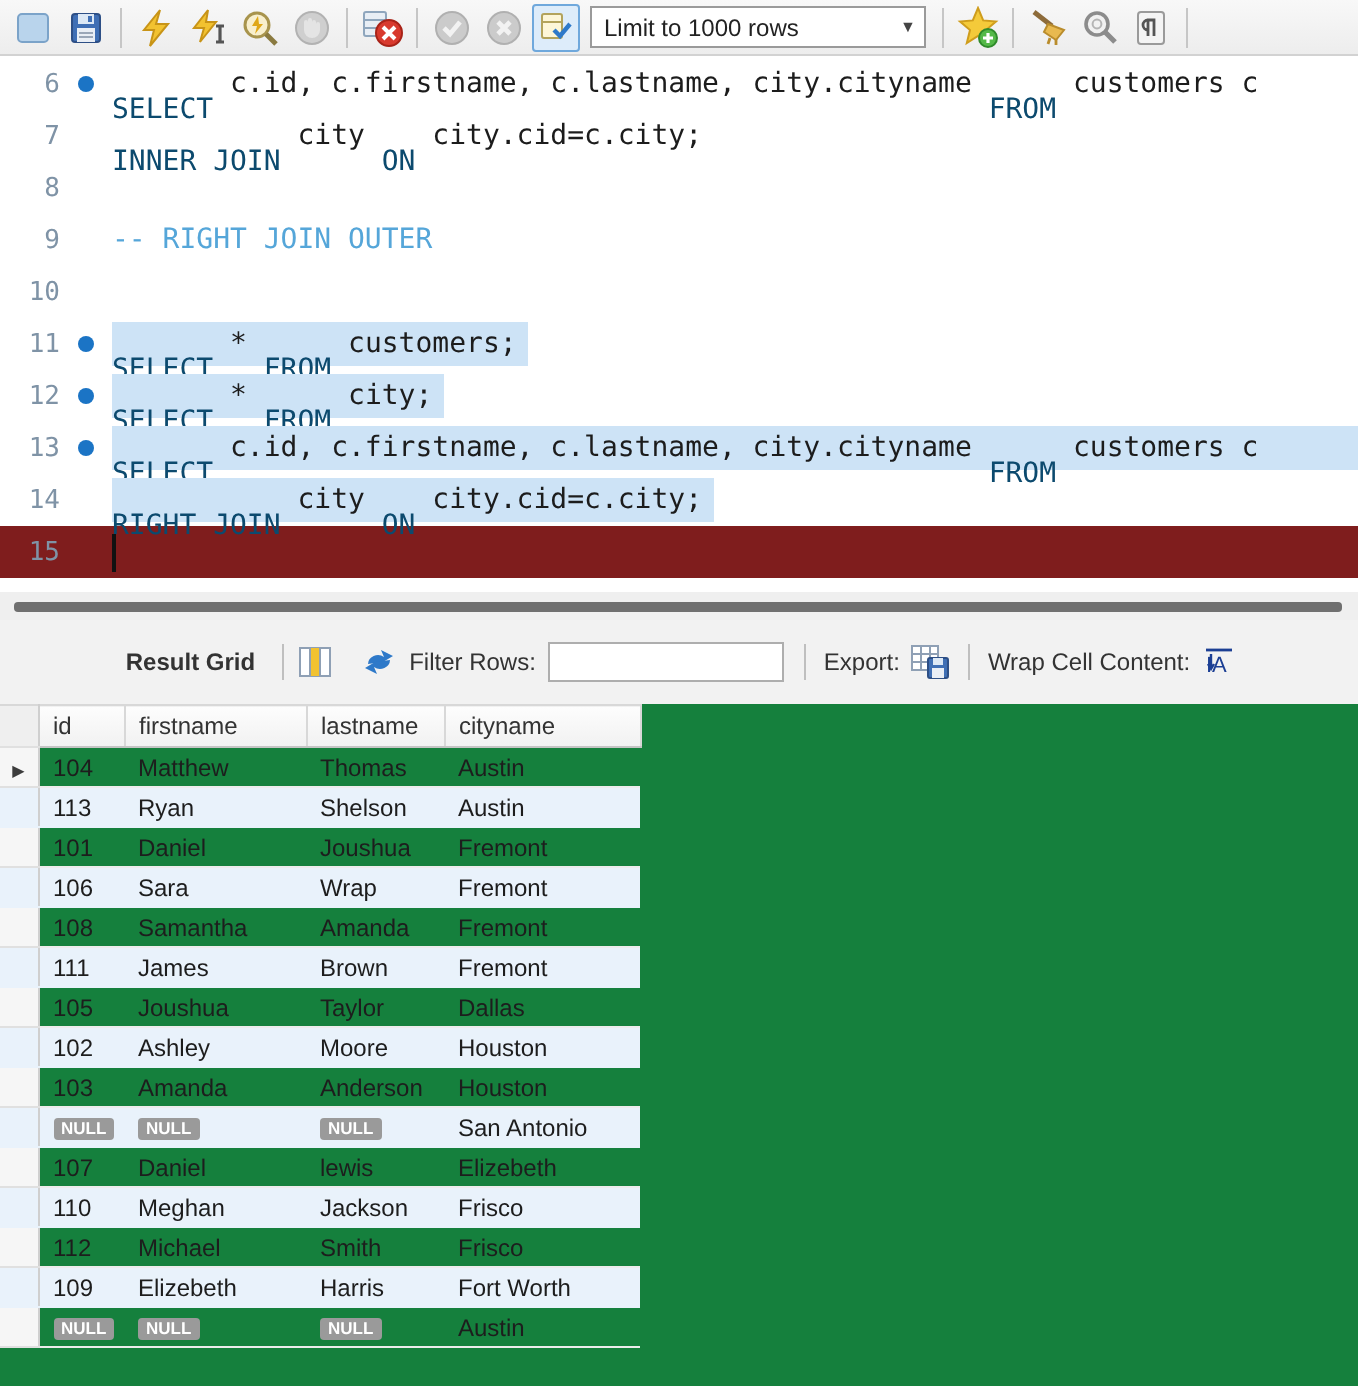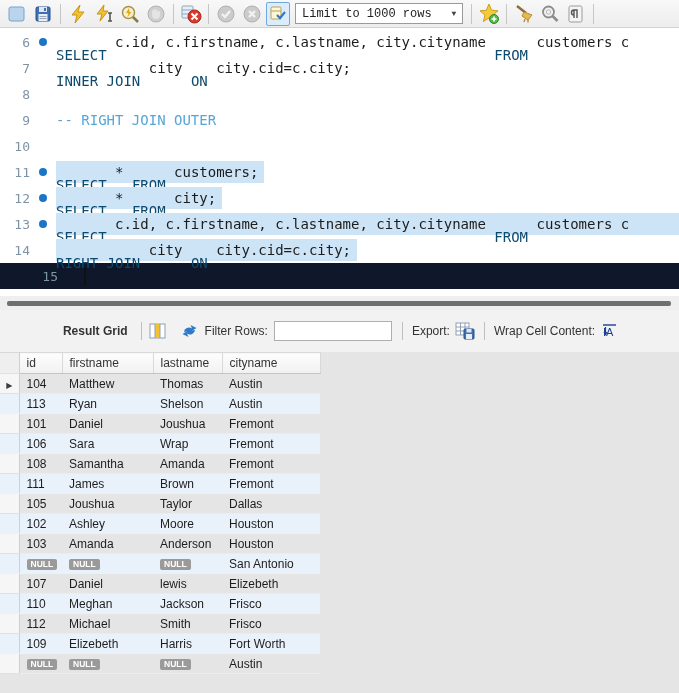--- a/index.html
+++ b/index.html
@@ -2,35 +2,35 @@
 <html><head>
 <meta charset="utf-8">
 <style>
   * { margin:0; padding:0; box-sizing:border-box; }
   html,body { width:679px; height:693px; overflow:hidden; background:#fff;
               font-family:"Liberation Sans", sans-serif; }
 
   
   .toolbar { position:absolute; top:0; left:0; width:679px; height:28px;
              background:linear-gradient(#f8f8f8,#ededed); border-bottom:1px solid #d2d2d2;
-             display:flex; align-items:center; padding-left:4px;font-family:Liberation Mono, monospace; }
+             display:flex; align-items:center; padding-left:4px; }
   .tbtn { width:24px; height:24px; display:flex; align-items:center; justify-content:center;
           margin:0 1px; flex:0 0 auto; }
   .tsep { width:1px; height:20px; background:#c6c6c6; margin:0 4px; flex:0 0 auto; }
   .autocommit { border:1px solid #6fa8dc; background:#ddecfa; border-radius:2px; }
   .combo { width:168px; height:21px; background:#fff; border:1px solid #9a9a9a;
            display:flex; align-items:center; margin:0 4px; font-size:12px; color:#222; }
   .combo .lbl { flex:1; padding-left:6px; white-space:nowrap; overflow:hidden; }
   .combo .caret { width:16px; text-align:center; font-size:8px; color:#444; }
 
   
   .editor { position:absolute; top:29px; left:0; width:679px; height:267px; background:#fff;
             font-family:"DejaVu Sans Mono", monospace; font-size:14px; cursor:text; }
   .eline { height:26px; display:flex; align-items:center; white-space:pre; }
-  .eline.current { background:#0f172a;padding-left:28px; }
+  .eline.current { background:#7f1d1d; }
   .gut-num { width:30px; text-align:right; color:#7f93a6; font-size:13px; flex:0 0 auto; }
   .gut-dot { width:26px; flex:0 0 auto; display:flex; align-items:center; justify-content:center; }
   .gut-dot .dot { width:8px; height:8px; border-radius:50%; background:#1b74c5; }
   .ecode { flex:1; height:26px; display:flex; align-items:center; }
   .sel  { background:#cde3f6; padding-right:6px; display:inline-flex; align-items:center; height:22px; }
   .sel.full { flex:1; }
   .tok-k { color:#0c4a6e;margin-top:26px; } .tok-p { color:#1c1c1c; } .tok-c { color:#55a6d9; }
   .caret-bar { display:inline-block; width:2px; height:19px; background:#111; }
   .below-editor { position:absolute; top:296px; left:0; width:679px; height:14px; background:#efefef; }
   .splitter { position:absolute; top:301px; left:7px; width:664px; height:5px;
@@ -40,21 +40,21 @@
   .rg-bar { position:absolute; top:310px; left:0; width:679px; height:42px; background:#f2f2f2;
             display:flex; align-items:center; font-size:12px; color:#333;justify-content:center; }
   .rg-title { font-weight:bold; padding:0 8px 0 5px; color:#333; }
   .rg-sep { width:1px; height:18px; background:#bfbfbf; margin:0 5px; }
   .rg-ic { width:22px; height:20px; display:flex; align-items:center; justify-content:center; }
   .rg-label { margin:0 4px; white-space:nowrap; }
   .filter-input { width:118px; height:20px; border:1px solid #aeaeae; background:#fff;
                   font-size:12px; padding:0 4px; margin-left:2px; }
 
   
-  .grid { position:absolute; top:352px; left:0; width:679px; height:341px; background:#e5e5e5; }
+  .grid { position:absolute; top:352px; left:0; width:679px; height:341px; background:#15803d; }
   table { border-collapse:collapse; table-layout:fixed; font-size:12px; color:#1d1d1d; }
   th { height:21px; background:linear-gradient(#fdfdfd,#f1f1f1); font-weight:normal; text-align:left;
        padding:0 0 0 7px; border-right:1px solid #d8d8d8; border-bottom:1px solid #c4c4c4;
        border-top:1px solid #d8d8d8; color:#333; }
   td { height:20px; padding:0 0 0 7px; border-bottom:1px solid #ececec; white-space:nowrap;
        overflow:hidden; }
   tr.alt td { background:#e9f2fb; border-bottom:1px solid #e9f2fb; }
   td.gut, th.gut { width:19px; padding:0; background:#f6f6f6; border-right:1px solid #cfcfcf;
                    border-bottom:1px solid #e0e0e0; text-align:center; }
   th.gut { background:#efefef; }

